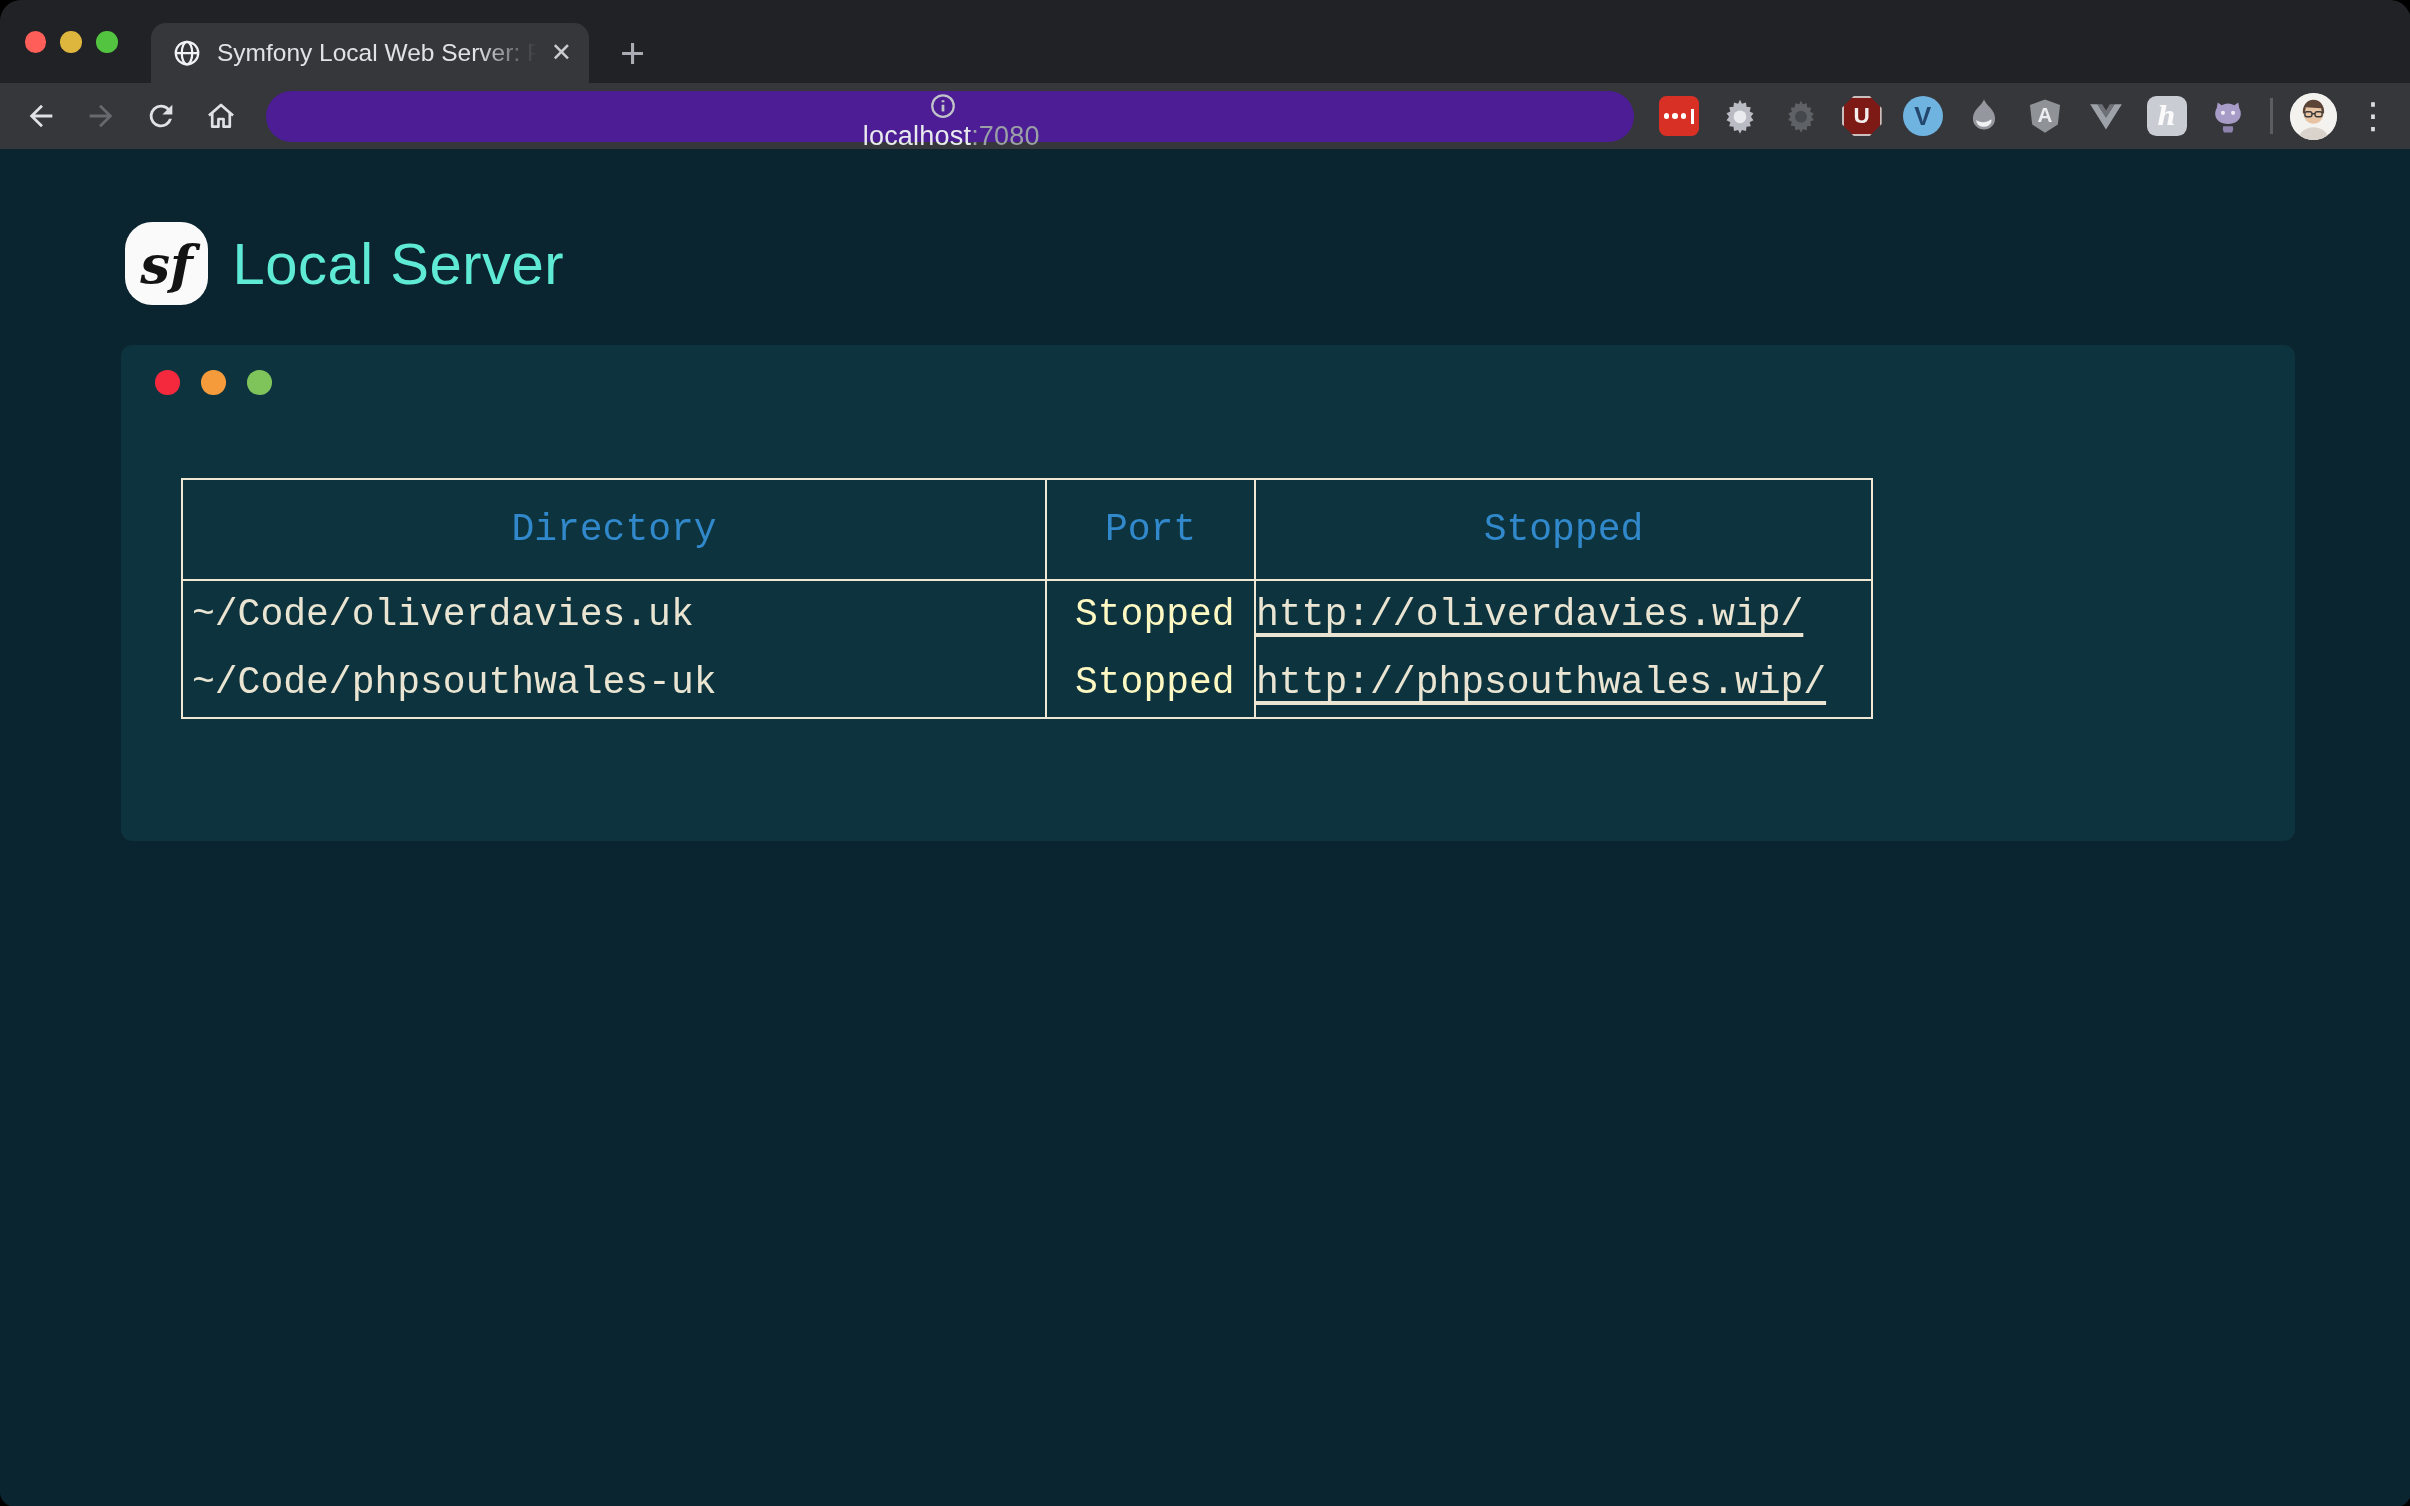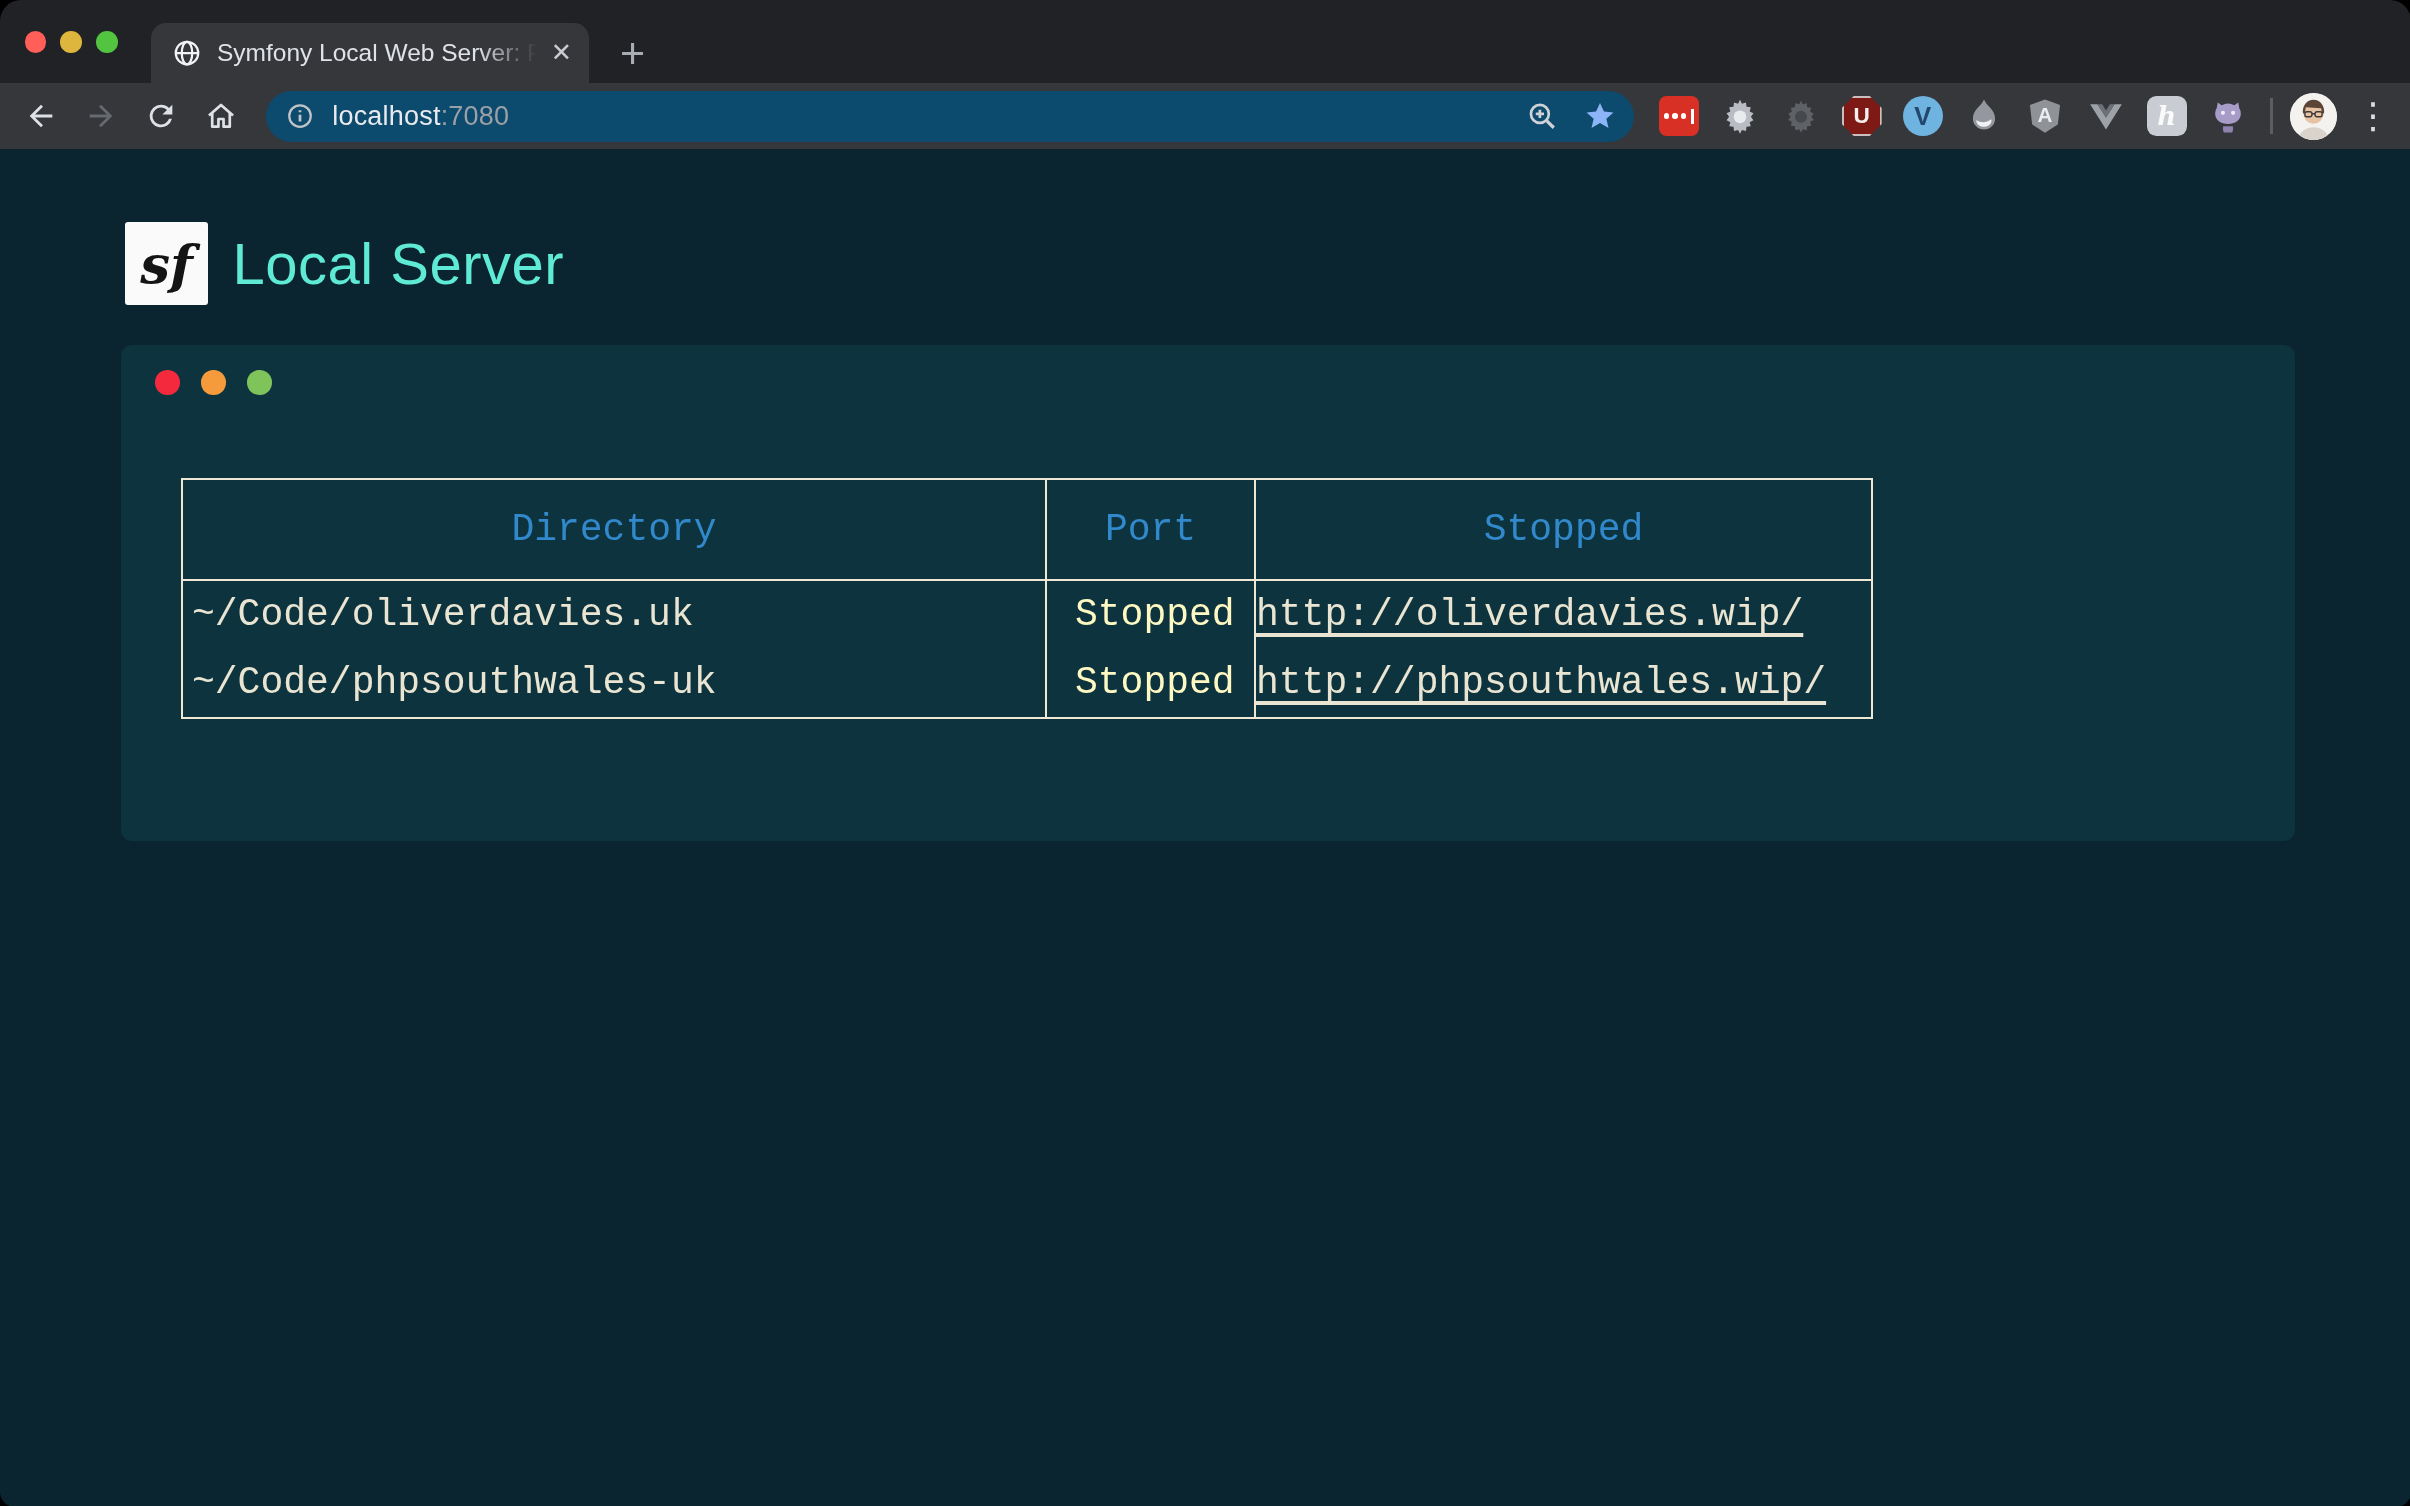--- a/index.html
+++ b/index.html
@@ -18,22 +18,22 @@
                -webkit-mask-image:linear-gradient(90deg,#000 80%,transparent 98%);
                mask-image:linear-gradient(90deg,#000 80%,transparent 98%); }
   .tab-close { flex:0 0 auto; color:#C9CCD1; font-size:25.4px; line-height:1; margin-left:7.5px; cursor:default; }
   .newtab { position:absolute; left:610px; bottom:7.5px; width:45px; height:45px; color:#A9ADB3;
             font-size:43px; font-weight:300; display:flex; align-items:center; justify-content:center; }
 
   
   .toolbar { height:66px; background:#36373B; display:flex; align-items:center; padding:0 19px; flex:0 0 auto; }
   .navbtn { width:45px; height:45px; display:flex; align-items:center; justify-content:center; margin-right:15px; }
   .navbtn svg { width:34px; height:34px; }
-  .omnibox { width:1370px; height:51px; background:#0c4a6e; border-radius:25.4px; display:flex;
-             align-items:center; padding:0 17px 0 19px; margin-left:7.5px; }
+  .omnibox { width:1370px; height:51px; background:#4c1d95; border-radius:25.4px; display:flex;
+             align-items:center; padding:0 17px 0 19px; margin-left:7.5px;flex-direction:column; }
   .info-icon { width:30px; height:30px; margin-right:17px; flex:0 0 auto; }
   .url { font-size:27px; letter-spacing:0.2px; white-space:nowrap; }
   .url .host { color:#E8EAED; } .url .port { color:#9AA0A6; }
   .ob-spacer { flex:1 1 auto; }
   .ob-icon { width:34px; height:34px; margin-left:24.5px; flex:0 0 auto; }
   .extensions { display:flex; gap:21px; margin-left:24.5px; align-items:center; }
   .ext { width:40px; height:40px; display:flex; align-items:center; justify-content:center; position:relative; }
   .ext-lastpass { background:#D93025; border-radius:7.5px; display:flex; gap:2.8px; align-items:center; justify-content:center; }
   .ext-lastpass i { width:5.6px; height:5.6px; border-radius:50%; background:#fff; display:block; }
   .ext-lastpass b { width:2.8px; height:15px; background:#fff; display:block; margin-left:1.9px; }
@@ -44,21 +44,21 @@
                 display:flex; align-items:center; justify-content:center; }
   .ext-honey { background:#C9CCD2; border-radius:9.4px; color:#FAFAFA; font-family:"DejaVu Serif",serif;
                font-style:italic; font-weight:bold; font-size:26px; display:flex; align-items:center; justify-content:center; }
   .toolbar-sep { width:2.8px; height:36px; background:#5A5E63; margin:0 17px 0 22.6px; }
   .avatar { width:47px; height:47px; border-radius:50%; overflow:hidden; background:#F4F2EF; flex:0 0 auto; }
   .menu-dots { color:#DADDE1; font-size:36px; margin-left:17px; width:38px; text-align:center; line-height:1; }
 
   
   .page { flex:1 1 auto; background:#0A2530; overflow:hidden; }
   .brand { display:flex; align-items:center; gap:24.5px; margin:73px 0 0 125px; }
-  .sf-logo { width:83px; height:83px; background:#FAFAFA; border-radius:3px; display:flex;
+  .sf-logo { width:83px; height:83px; background:#FAFAFA; border-radius:27px; display:flex;
              align-items:center; justify-content:center; font-family:"DejaVu Serif",serif;
              font-style:italic; font-weight:bold; font-size:53px; color:#141414; }
   .brand-title { color:#5eead4; font-size:58px; font-weight:400; letter-spacing:0.5px; }
 
   .card { width:2174px; height:496px; margin:40px 0 0 121px; background:#0D343E; border-radius:11.3px; }
   .card-dots { display:flex; gap:21.7px; padding:25.4px 0 0 34px; }
   .card-dots span { width:24.5px; height:24.5px; border-radius:50%; display:block; }
   .cd-red{ background:#F5293D; } .cd-orange{ background:#F59B3C; } .cd-green{ background:#7FC35B; }
 
   table.servers { border-collapse:collapse; margin:83px 0 0 60px; width:1690px;

